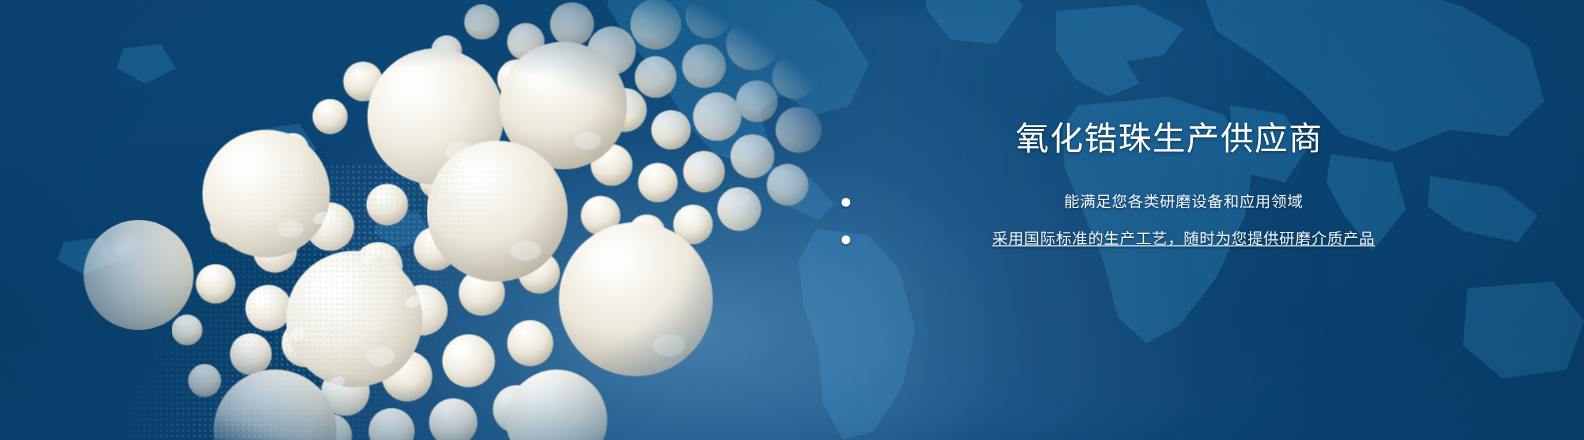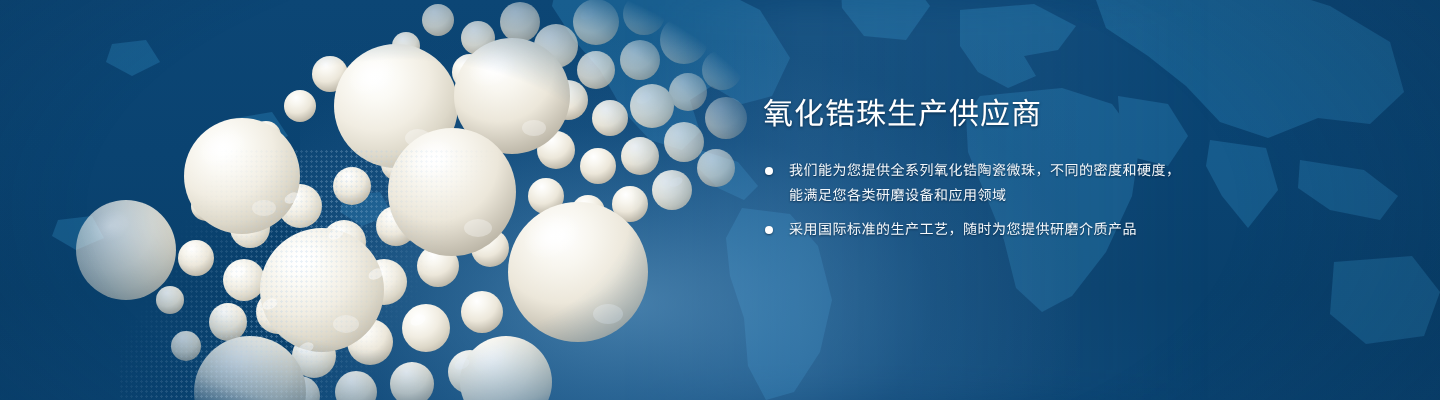--- a/index.html
+++ b/index.html
@@ -103,22 +103,23 @@
     mask-image: linear-gradient(118deg,
       rgba(0,0,0,0) 16%, rgba(0,0,0,.95) 40%, rgba(0,0,0,0) 62%);
     opacity: .55;
     pointer-events: none;
   }
 
   
   .copy {
     position: absolute;
     left: 763px;
-    top: 95px;
+    top: 108px;
     width: 600px;
+    text-align: center;
   }
 
   .headline {
     margin: 0;
     font-size: 30px;
     font-weight: 400;
     line-height: 38px;
     letter-spacing: 1px;
     color: #ffffff;
     text-shadow: 0 1px 3px rgba(2,24,46,.65);
@@ -133,21 +134,21 @@
   .bullet {
     position: relative;
     padding-left: 26px;
     margin-bottom: 9px;
     font-size: 14px;
     line-height: 25px;
     letter-spacing: .5px;
     color: #f3f8fc;
     text-shadow: 0 1px 2px rgba(2,24,46,.70);
   }
-  .bullet:last-child { margin-bottom: 0; }
+  .bullet:last-child { margin-bottom: 0; text-decoration: underline; }
   .bullet .dot {
     position: absolute;
     left: 2px;
     top: 9px;
     width: 8px;
     height: 8px;
     border-radius: 50%;
     background: #ffffff;
     box-shadow: 0 1px 2px rgba(2,24,46,.55);
   }
@@ -365,21 +366,20 @@
   <div class="bg-vignette"></div>
 
   <div class="copy">
 
     <h1 class="headline">氧化锆珠生产供应商</h1>
 
     <ul class="bullets">
 
       <li class="bullet">
         <span class="dot"></span>
-        <span class="line">我们能为您提供全系列氧化锆陶瓷微珠，不同的密度和硬度，</span>
         <span class="line">能满足您各类研磨设备和应用领域</span>
       </li>
 
 
       <li class="bullet">
         <span class="dot"></span>
         <span class="line">采用国际标准的生产工艺，随时为您提供研磨介质产品</span>
       </li>
 
     </ul>

